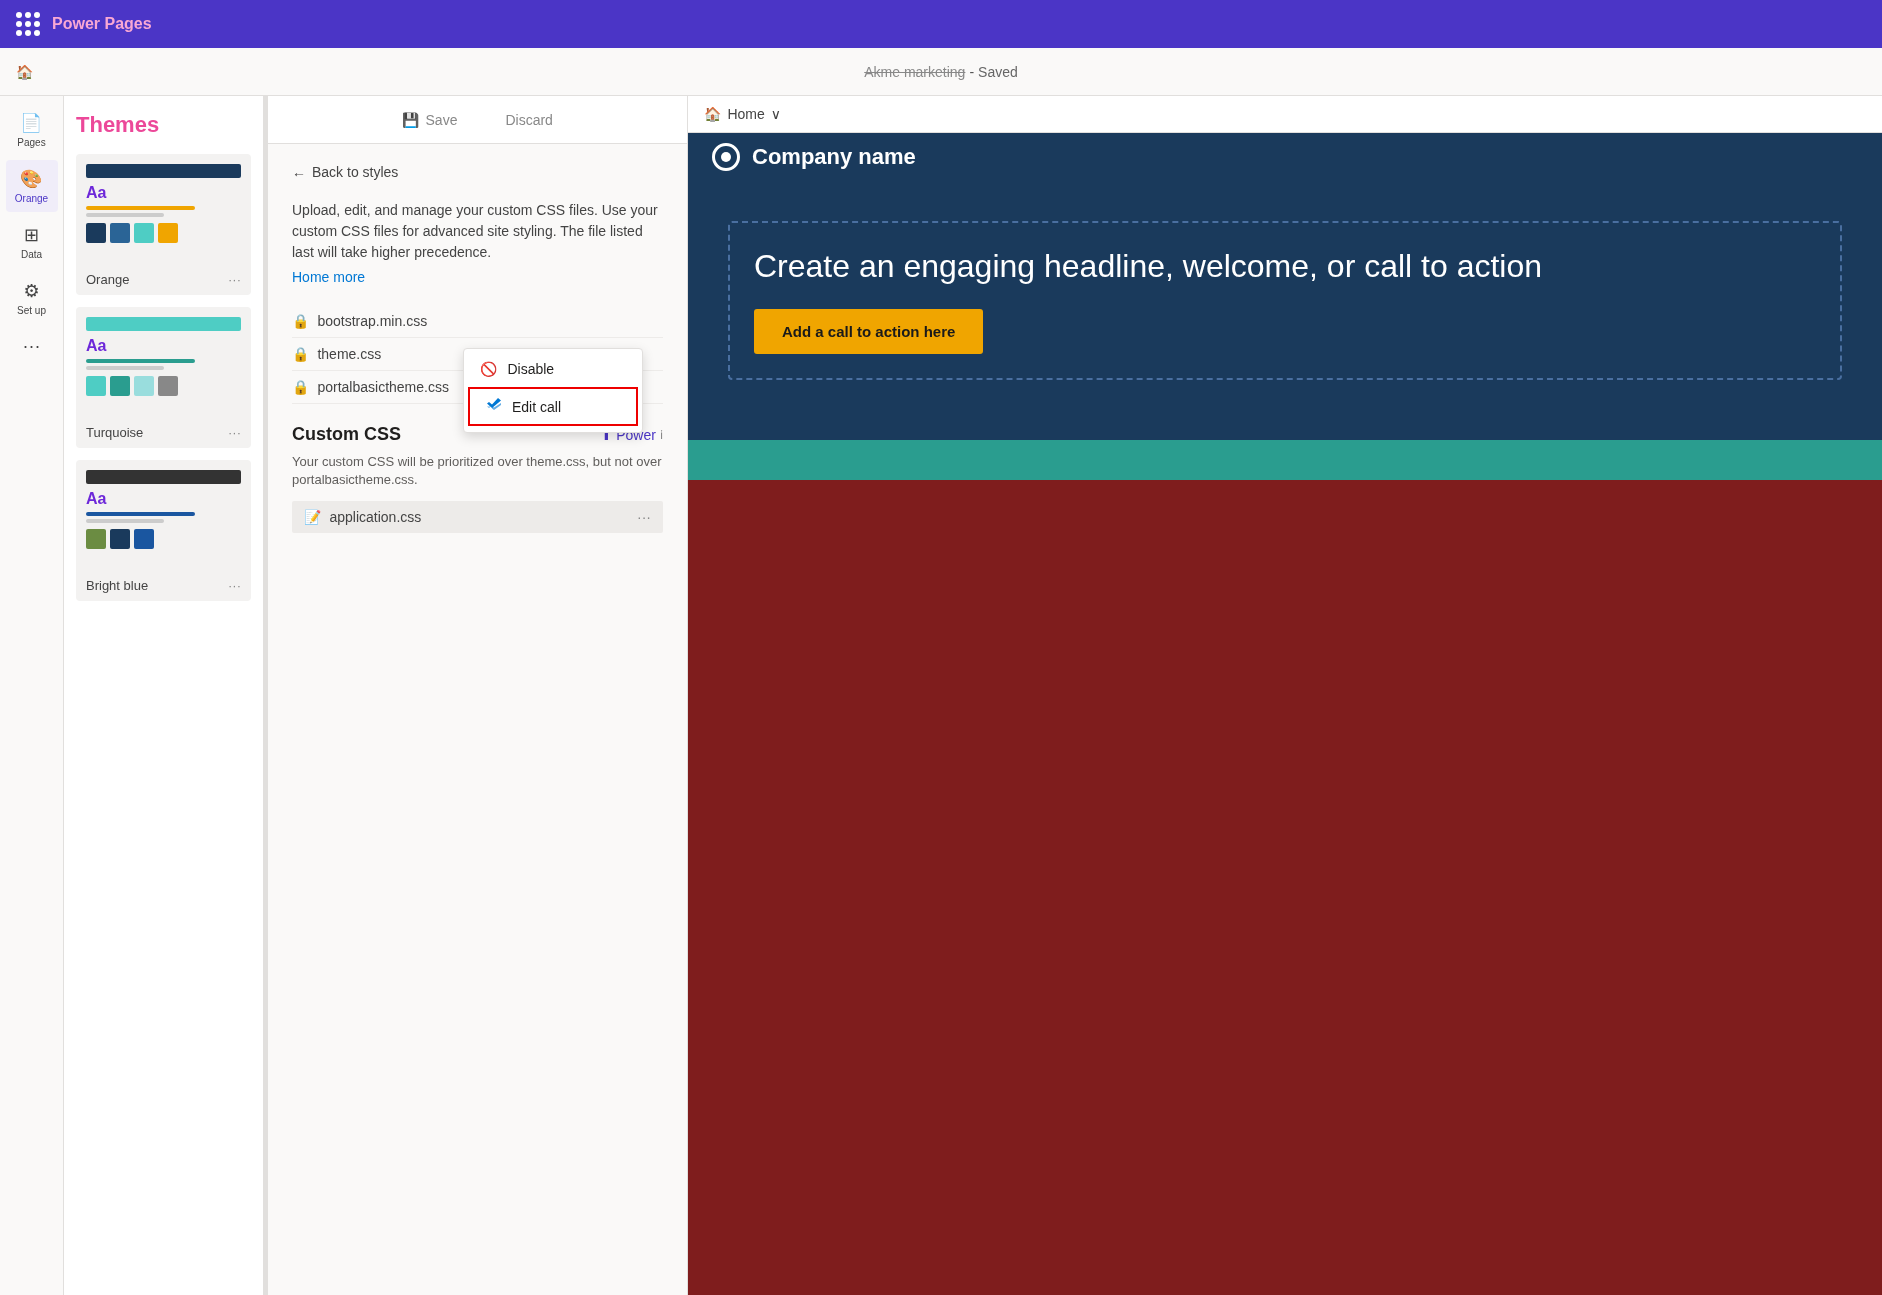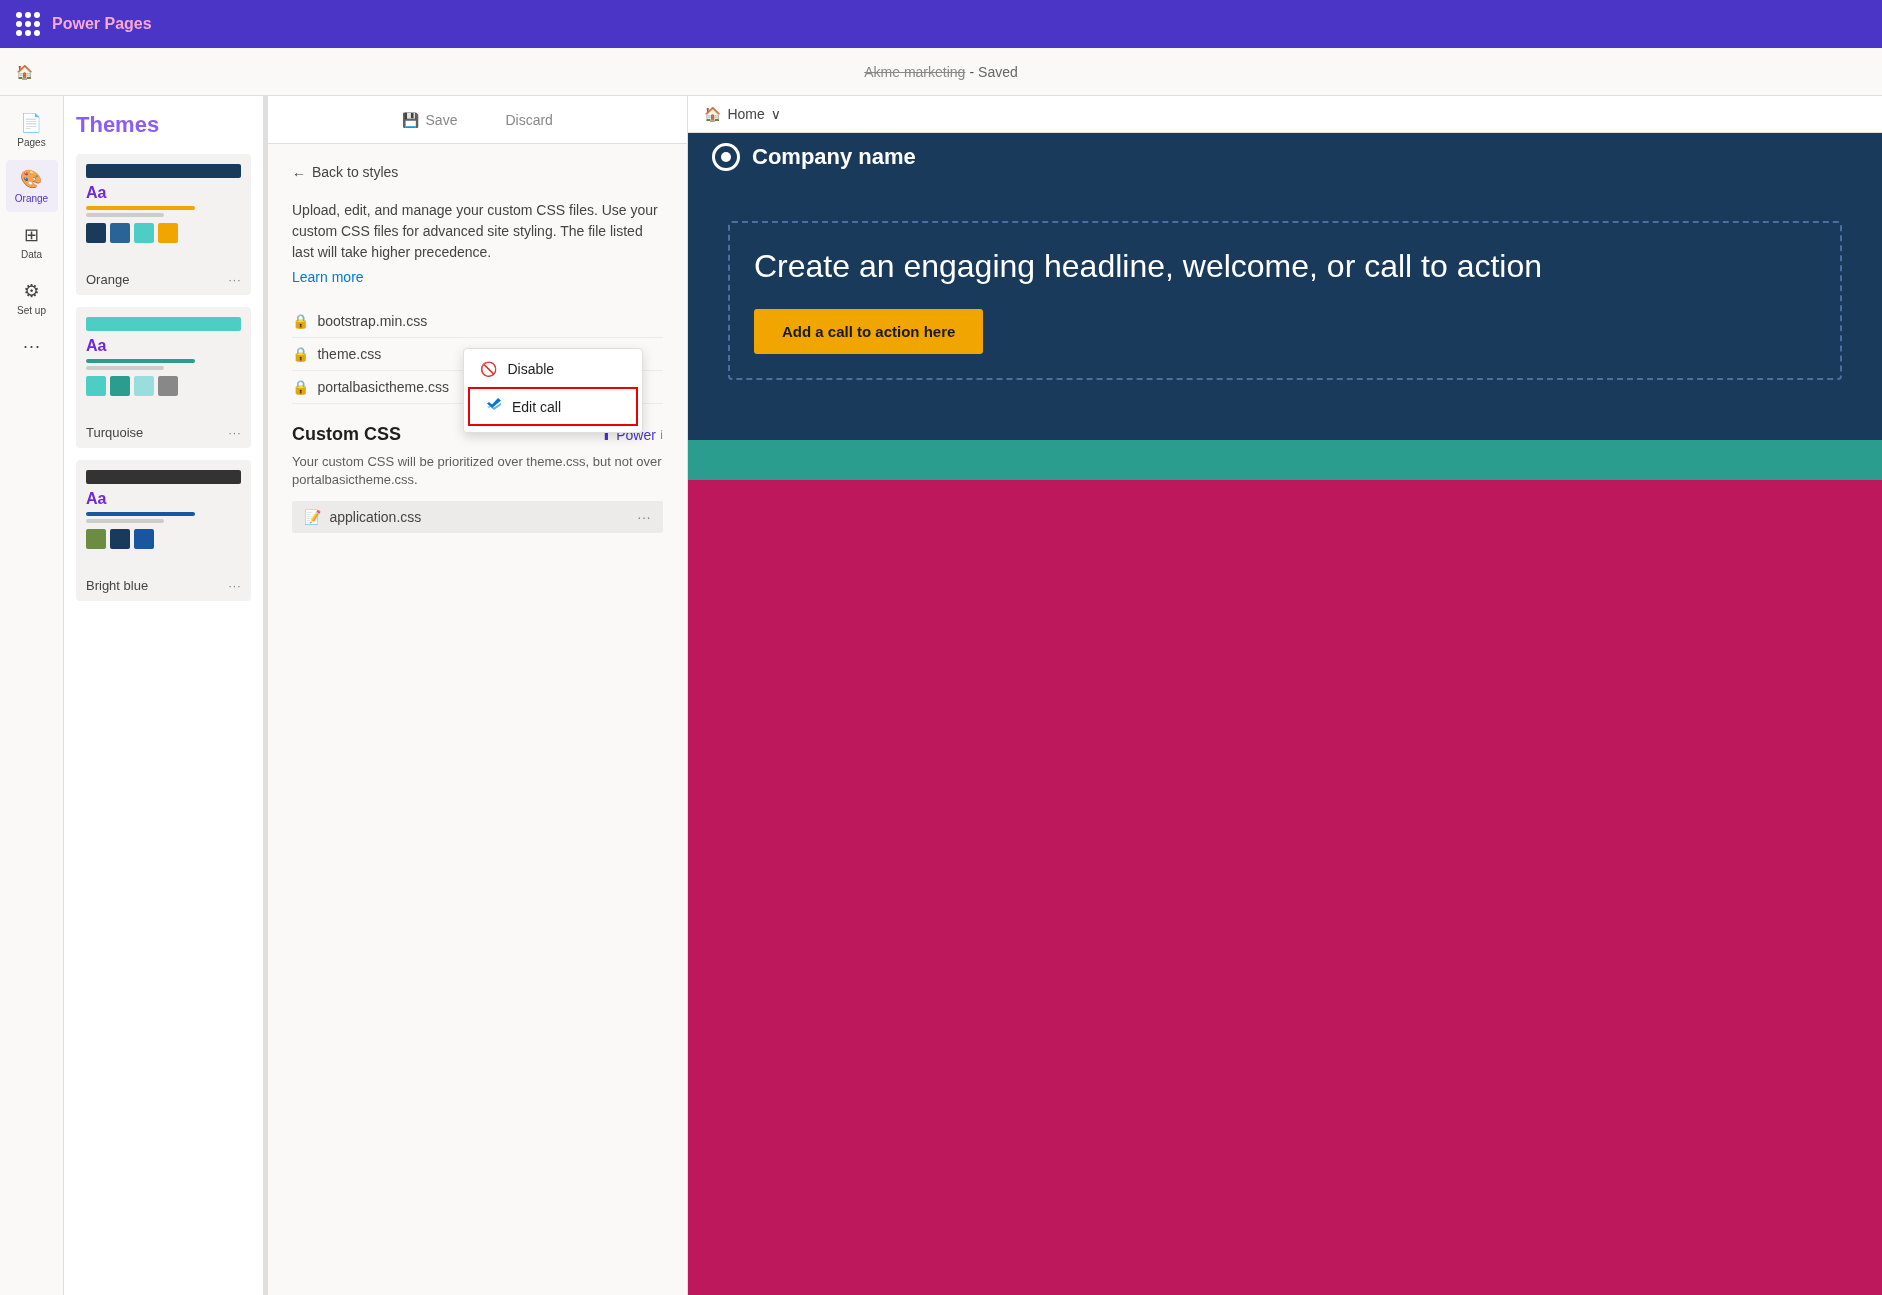--- a/index.html
+++ b/index.html
@@ -83,21 +83,21 @@
     .sidebar-dots { margin-top: 8px; font-size: 18px; color: #444; cursor: pointer; }
 
     
     .themes-panel {
       width: 200px;
       background: #fff;
       border-right: 1px solid #e1dfdd;
       overflow-y: auto;
       padding: 16px 12px;
     }
-    .themes-panel-title { font-size: 22px; font-weight: 600; color: #8b5cf6; margin-bottom: 16px; }
+    .themes-panel-title { font-size: 22px; font-weight: 600; color: #ec4899; margin-bottom: 16px; }
     .theme-card {
       background: #f3f2f1;
       border-radius: 4px;
       margin-bottom: 12px;
       overflow: hidden;
       cursor: pointer;
       border: 2px solid transparent;
     }
     .theme-preview {
       height: 110px;
@@ -279,21 +279,21 @@
       font-size: 14px;
       color: #444;
     }
     .preview-content {
       flex: 1;
       overflow: hidden;
     }
     .site-preview {
       width: 100%;
       height: 100%;
-      background: #be185d;
+      background: #7f1d1d;
     }
     .site-header-bar {
       background: #1a3a5c;
       padding: 10px 24px;
       display: flex;
       align-items: center;
       gap: 12px;
     }
     .site-logo-circle {
       width: 28px;
@@ -473,21 +473,21 @@
       </div>
     </div>
 
     <div class="css-panel-content">
       <div class="back-link">
         <span>←</span>
         <span>Back to styles</span>
       </div>
 
       <p class="description">Upload, edit, and manage your custom CSS files. Use your custom CSS files for advanced site styling. The file listed last will take higher precedence.</p>
-      <a class="learn-more" href="#">Learn more</a>
+      <a class="learn-more" href="#">Home more</a>
 
       <div class="css-files">
         <div class="css-file-item">
           <span class="lock-icon">🔒</span>
           <span>bootstrap.min.css</span>
         </div>
         <div class="css-file-item">
           <span class="lock-icon">🔒</span>
           <span>theme.css</span>
         </div>

